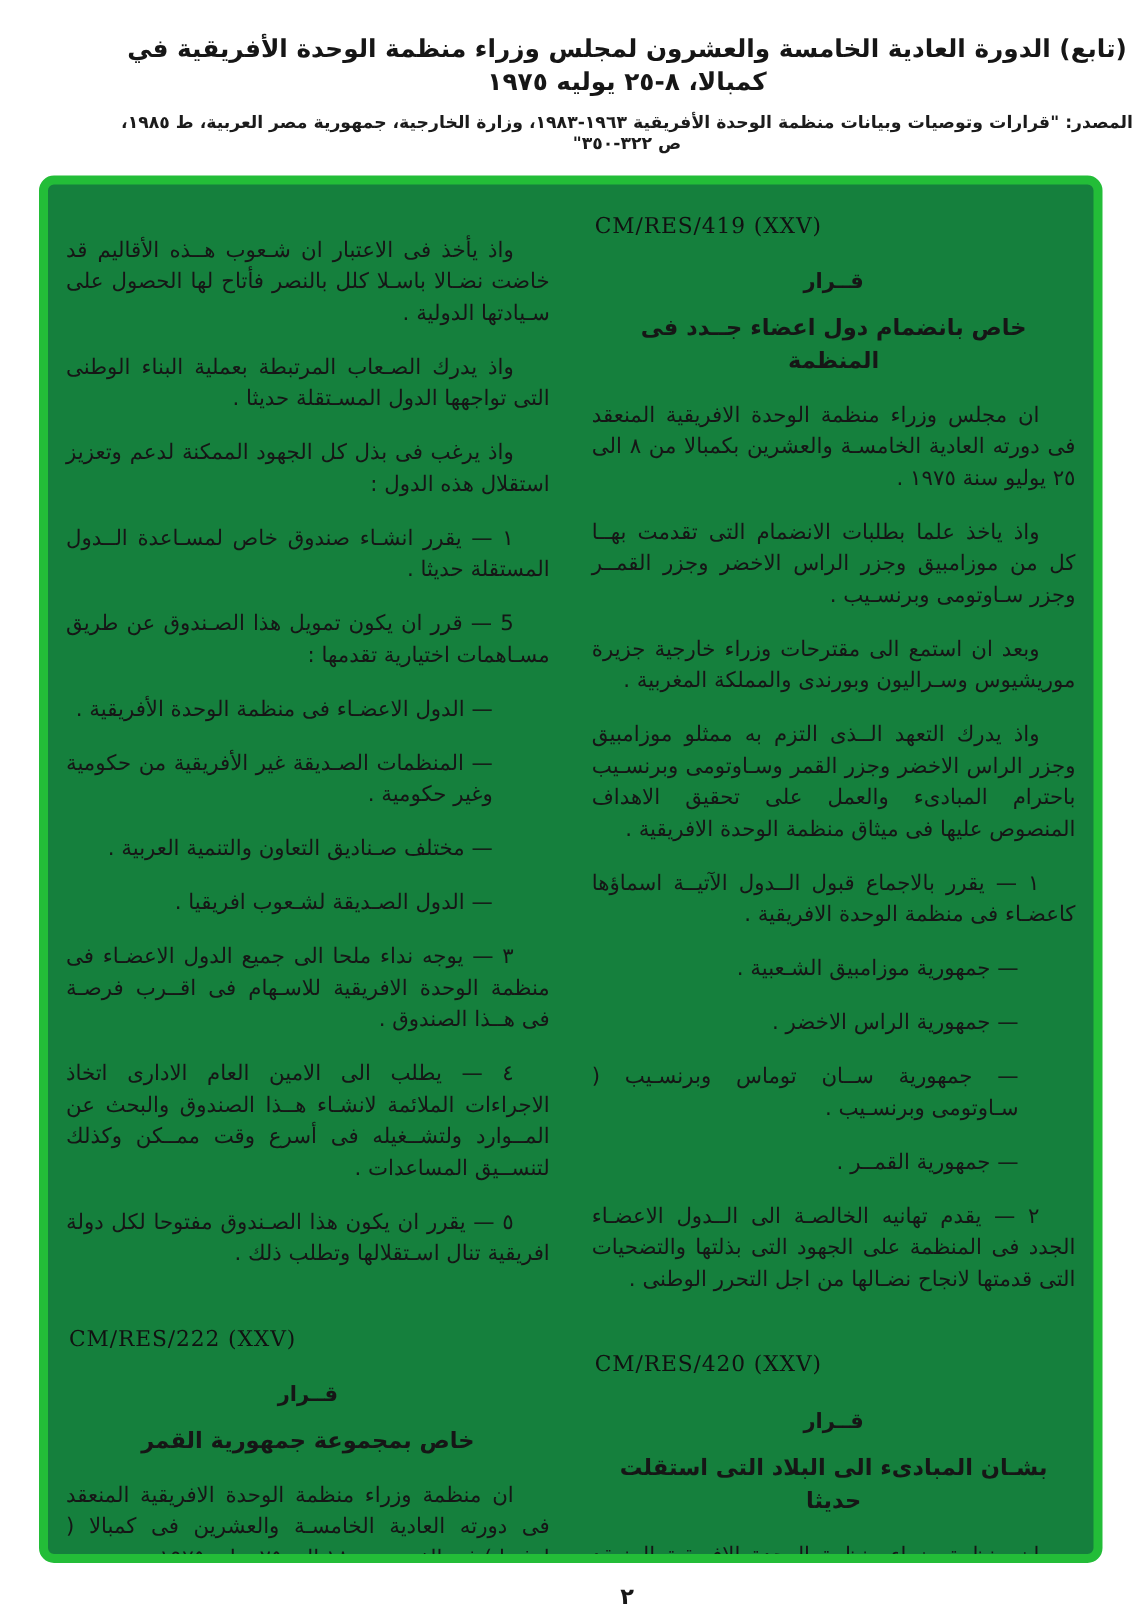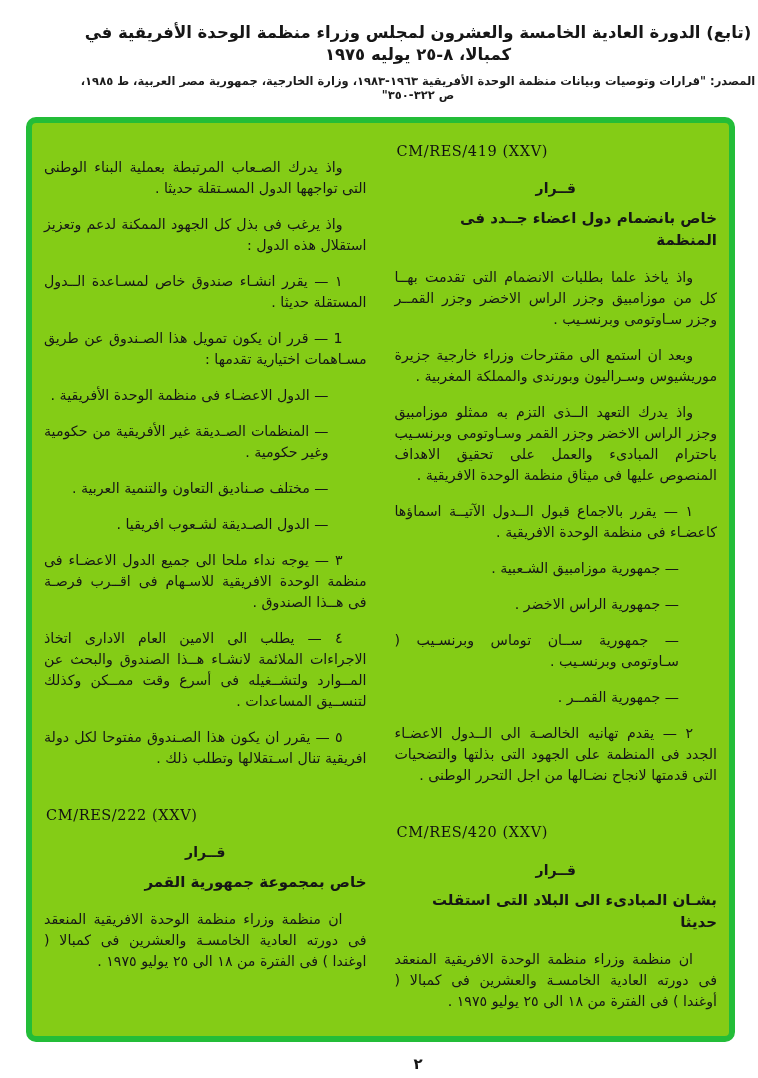--- a/index.html
+++ b/index.html
@@ -33,21 +33,21 @@
     margin: 15px 23px 0 26px;
     width: 709px;
     height: 925px;
     border: 6px solid #23bd38;
     border-radius: 10px;
     padding: 10px 12px 0 12px;
     display: flex;
     direction: rtl;
     gap: 28px;
     overflow: hidden;
-    background: #84cc16;
+    background: #15803d;
   }
   .col { flex: 1 1 0; min-width: 0; direction: rtl; }
 
   
   .block { font-size: 14.2px; line-height: 1.48; }
   .block.para {
     text-align: justify;
     text-indent: 24px;
     margin: 15px 0;
   }
@@ -68,20 +68,21 @@
     color: #111;
   }
   .block.ref:first-child { margin-top: 8px; }
   .block.title {
     text-align: center;
     font-weight: bold;
     font-size: 14px;
     margin: 16px 0 4px 0;
   }
   .block.subtitle {
+    text-align: center;
     font-weight: bold;
     font-size: 15px;
     margin: 8px 0 16px 0;
   }
   .col-left .block.para:first-child { margin-top: 24px; }
 
   
   .pagenum {
     margin-top: 13px;
     text-align: center;
@@ -97,39 +98,41 @@
   <div class="header">
     <div class="h1">(تابع) الدورة العادية الخامسة والعشرون لمجلس وزراء منظمة الوحدة الأفريقية في كمبالا، ٨-٢٥ يوليه ١٩٧٥</div>
     <div class="h2">المصدر: "قرارات وتوصيات وبيانات منظمة الوحدة الأفريقية ١٩٦٣-١٩٨٣، وزارة الخارجية، جمهورية مصر العربية، ط ١٩٨٥، ص ٣٢٢-٣٥٠"</div>
   </div>
 
   <div class="green-box" style="border-color: rgb(35, 189, 56);">
     <div class="col col-right">
         <div class="block ref">CM/RES/419  (XXV)</div>
         <div class="block title">قــرار</div>
         <div class="block subtitle">خاص بانضمام دول اعضاء جــدد فى المنظمة</div>
+        <div class="block para">ان مجلس وزراء منظمة الوحدة الافريقية المنعقد فى دورته العادية الخامسـة والعشرين بكمبالا من ٨ الى ٢٥ يوليو سنة ١٩٧٥ .</div>
         <div class="block para">واذ ياخذ علما بطلبات الانضمام التى تقدمت بهــا كل من موزامبيق وجزر الراس الاخضر وجزر القمــر وجزر سـاوتومى وبرنسـيب .</div>
         <div class="block para">وبعد ان استمع الى مقترحات وزراء خارجية جزيرة موريشيوس وسـراليون وبورندى والمملكة المغربية .</div>
         <div class="block para">واذ يدرك التعهد الــذى التزم به ممثلو موزامبيق وجزر الراس الاخضر وجزر القمر وسـاوتومى وبرنسـيب باحترام المبادىء والعمل على تحقيق الاهداف المنصوص عليها فى ميثاق منظمة الوحدة الافريقية .</div>
         <div class="block para">١ — يقرر بالاجماع قبول الــدول الآتيــة اسماؤها كاعضـاء فى منظمة الوحدة الافريقية .</div>
         <div class="block item">— جمهورية موزامبيق الشـعبية .</div>
         <div class="block item">— جمهورية الراس الاخضر .</div>
         <div class="block item">— جمهورية ســان توماس وبرنسـيب ( سـاوتومى وبرنسـيب .</div>
         <div class="block item">— جمهورية القمــر .</div>
         <div class="block para">٢ — يقدم تهانيه الخالصـة الى الــدول الاعضـاء الجدد فى المنظمة على الجهود التى بذلتها والتضحيات التى قدمتها لانجاح نضـالها من اجل التحرر الوطنى .</div>
         <div class="block ref">CM/RES/420  (XXV)</div>
         <div class="block title">قــرار</div>
         <div class="block subtitle">بشـان المبادىء الى البلاد التى استقلت حديثا</div>
         <div class="block para">ان منظمة وزراء منظمة الوحدة الافريقية المنعقد فى دورته العادية الخامسـة والعشرين فى كمبالا ( أوغندا ) فى الفترة من ١٨ الى ٢٥ يوليو ١٩٧٥ .</div>
       </div>
     <div class="col col-left">
+        <div class="block para">واذ يأخذ فى الاعتبار ان شـعوب هــذه الأقاليم قد خاضت نضـالا باسـلا كلل بالنصر فأتاح لها الحصول على سـيادتها الدولية .</div>
         <div class="block para">واذ يدرك الصـعاب المرتبطة بعملية البناء الوطنى التى تواجهها الدول المسـتقلة حديثا .</div>
         <div class="block para">واذ يرغب فى بذل كل الجهود الممكنة لدعم وتعزيز استقلال هذه الدول :</div>
         <div class="block para">١ — يقرر انشـاء صندوق خاص لمسـاعدة الــدول المستقلة حديثا .</div>
-        <div class="block para">1 — قرر ان يكون تمويل هذا الصـندوق عن طريق مسـاهمات اختيارية تقدمها :</div>
+        <div class="block para">5 — قرر ان يكون تمويل هذا الصـندوق عن طريق مسـاهمات اختيارية تقدمها :</div>
         <div class="block item">— الدول الاعضـاء فى منظمة الوحدة الأفريقية .</div>
         <div class="block item">— المنظمات الصـديقة غير الأفريقية من حكومية وغير حكومية .</div>
         <div class="block item">— مختلف صـناديق التعاون والتنمية العربية .</div>
         <div class="block item">— الدول الصـديقة لشـعوب افريقيا .</div>
         <div class="block para">٣ — يوجه نداء ملحا الى جميع الدول الاعضـاء فى منظمة الوحدة الافريقية للاسـهام فى اقــرب فرصـة فى هــذا الصندوق .</div>
         <div class="block para">٤ — يطلب الى الامين العام الادارى اتخاذ الاجراءات الملائمة لانشـاء هــذا الصندوق والبحث عن المــوارد ولتشــغيله فى أسرع وقت ممــكن وكذلك لتنســيق المساعدات .</div>
         <div class="block para">٥ — يقرر ان يكون هذا الصـندوق مفتوحا لكل دولة افريقية تنال اسـتقلالها وتطلب ذلك .</div>
         <div class="block ref">CM/RES/222  (XXV)</div>
         <div class="block title">قــرار</div>
         <div class="block subtitle">خاص بمجموعة جمهورية القمر</div>

